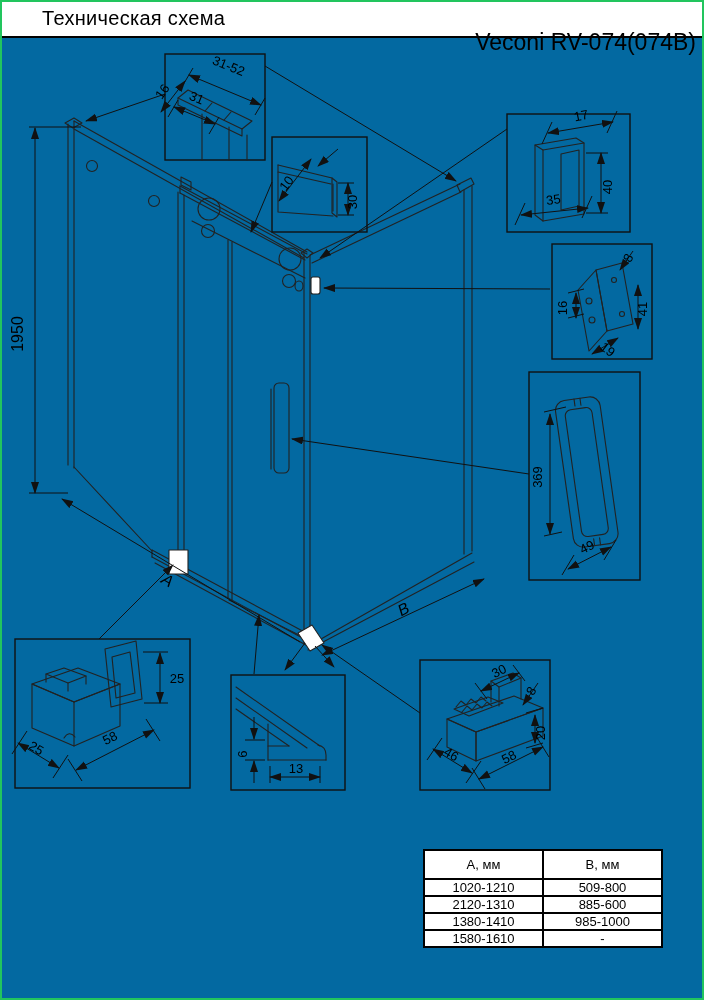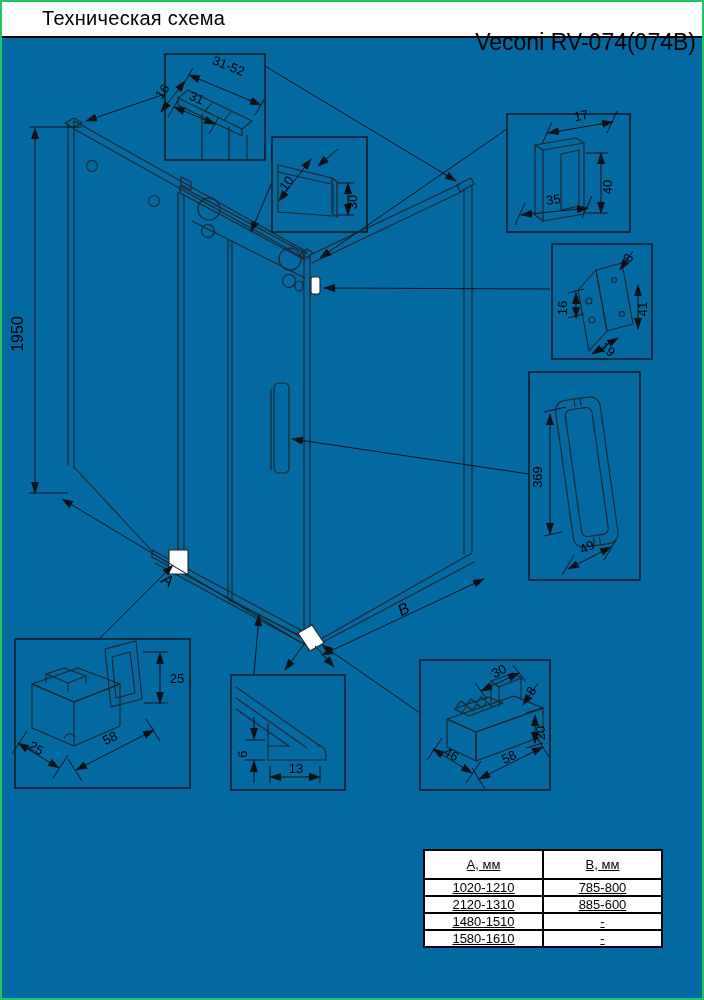--- a/index.html
+++ b/index.html
@@ -9,21 +9,21 @@
   .hdr .tl{position:absolute;left:40px;top:5px;font-size:20px;color:#000;letter-spacing:.3px;}
   .hdr .tr{position:absolute;right:6px;top:3px;font-size:23px;color:#000;margin-top:24px;}
   svg.draw{position:absolute;left:0;top:0;z-index:1;}
   .s{stroke:#222;stroke-width:1.1;fill:none;stroke-linejoin:round;stroke-linecap:round;}
   .d{stroke:#111;stroke-width:1;fill:none;}
   .bx{stroke:#111;stroke-width:1.4;fill:none;}
   .wf{fill:#fff;}
   text{font-family:"Liberation Sans",sans-serif;font-size:13px;fill:#000;text-anchor:middle;}
   text.big{font-size:16px;}
   text.ab{font-size:16px;font-style:italic;}
-  .tbl{position:absolute;left:421px;top:847px;z-index:3;border-collapse:collapse;background:#fff;text-decoration:underline;}
+  .tbl{position:absolute;left:421px;top:847px;z-index:3;border-collapse:collapse;background:#fff;}
   .tbl th,.tbl td{border:2px solid #000;font-weight:400;text-align:center;vertical-align:middle;
         font-size:13px;color:#000;padding:0;width:117px;}
   .tbl th{height:27px;}
   .tbl td{height:15px;}
 </style>
 </head>
 <body>
 
 <div class="page">
 
@@ -341,29 +341,29 @@
   <table class="tbl">
     <thead>
       <tr>
         <th>А, мм</th>
         <th>В, мм</th>
       </tr>
     </thead>
     <tbody>
       <tr>
         <td>1020-1210</td>
-        <td>785-800</td>
+        <td>509-800</td>
       </tr>
       <tr>
         <td>2120-1310</td>
         <td>885-600</td>
       </tr>
       <tr>
-        <td>1480-1510</td>
-        <td>-</td>
+        <td>1380-1410</td>
+        <td>985-1000</td>
       </tr>
       <tr>
         <td>1580-1610</td>
         <td>-</td>
       </tr>
     </tbody>
   </table>
 
 </div>
 

